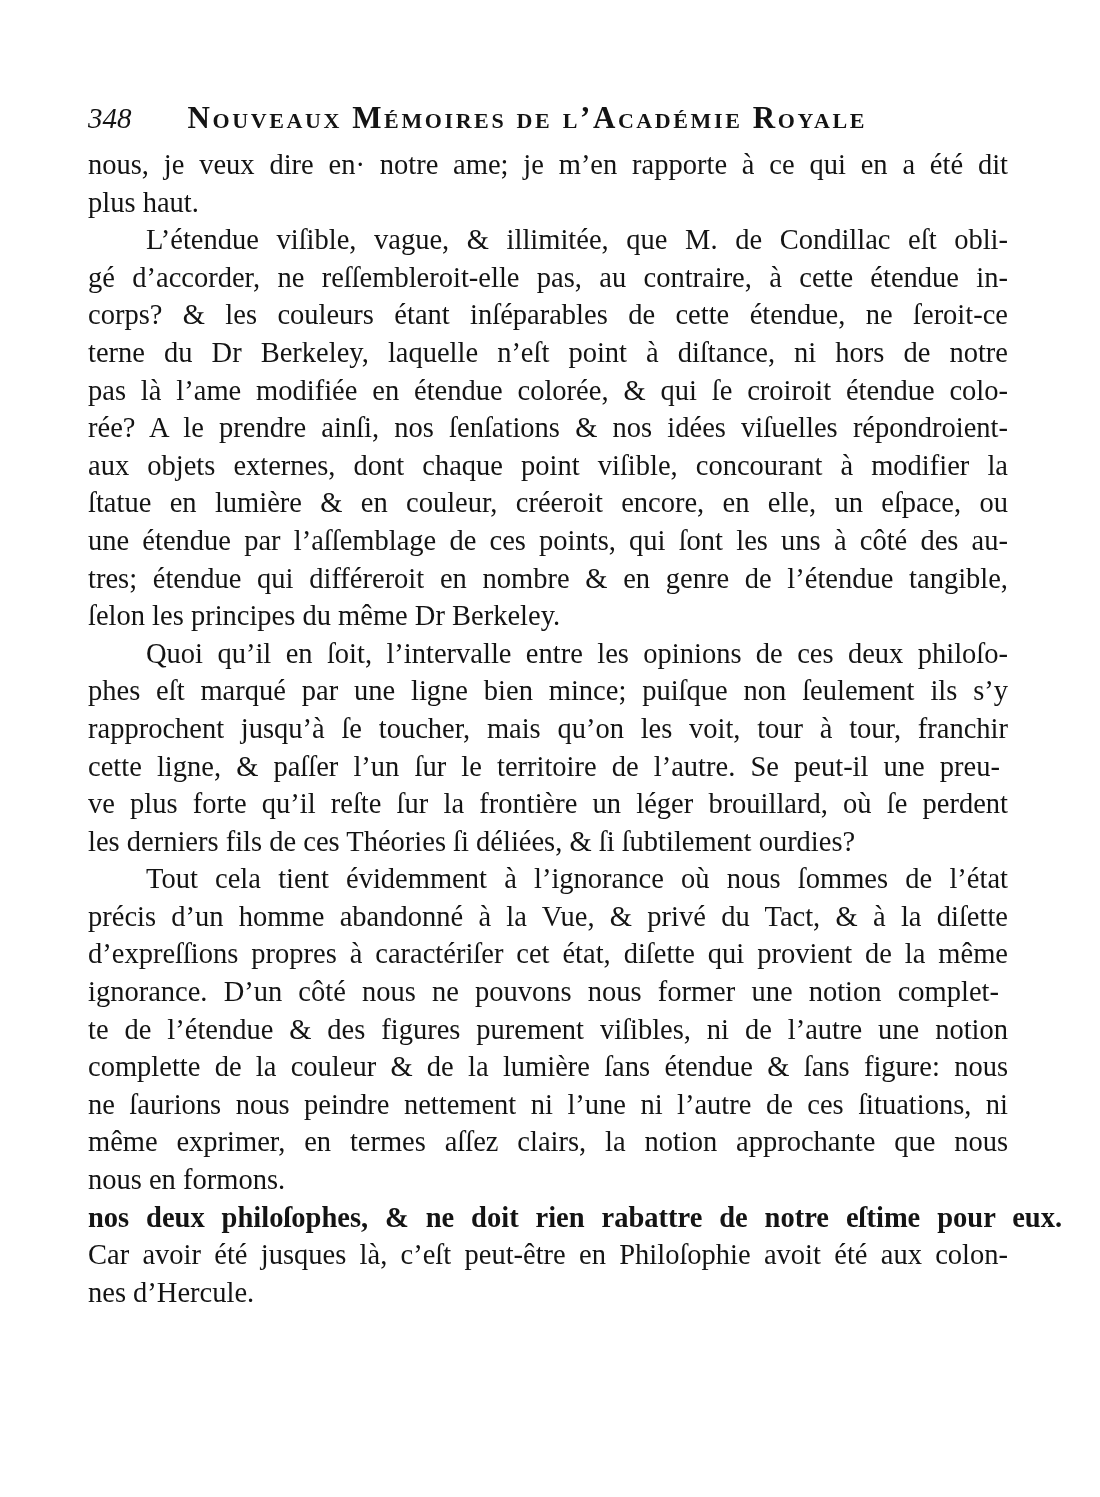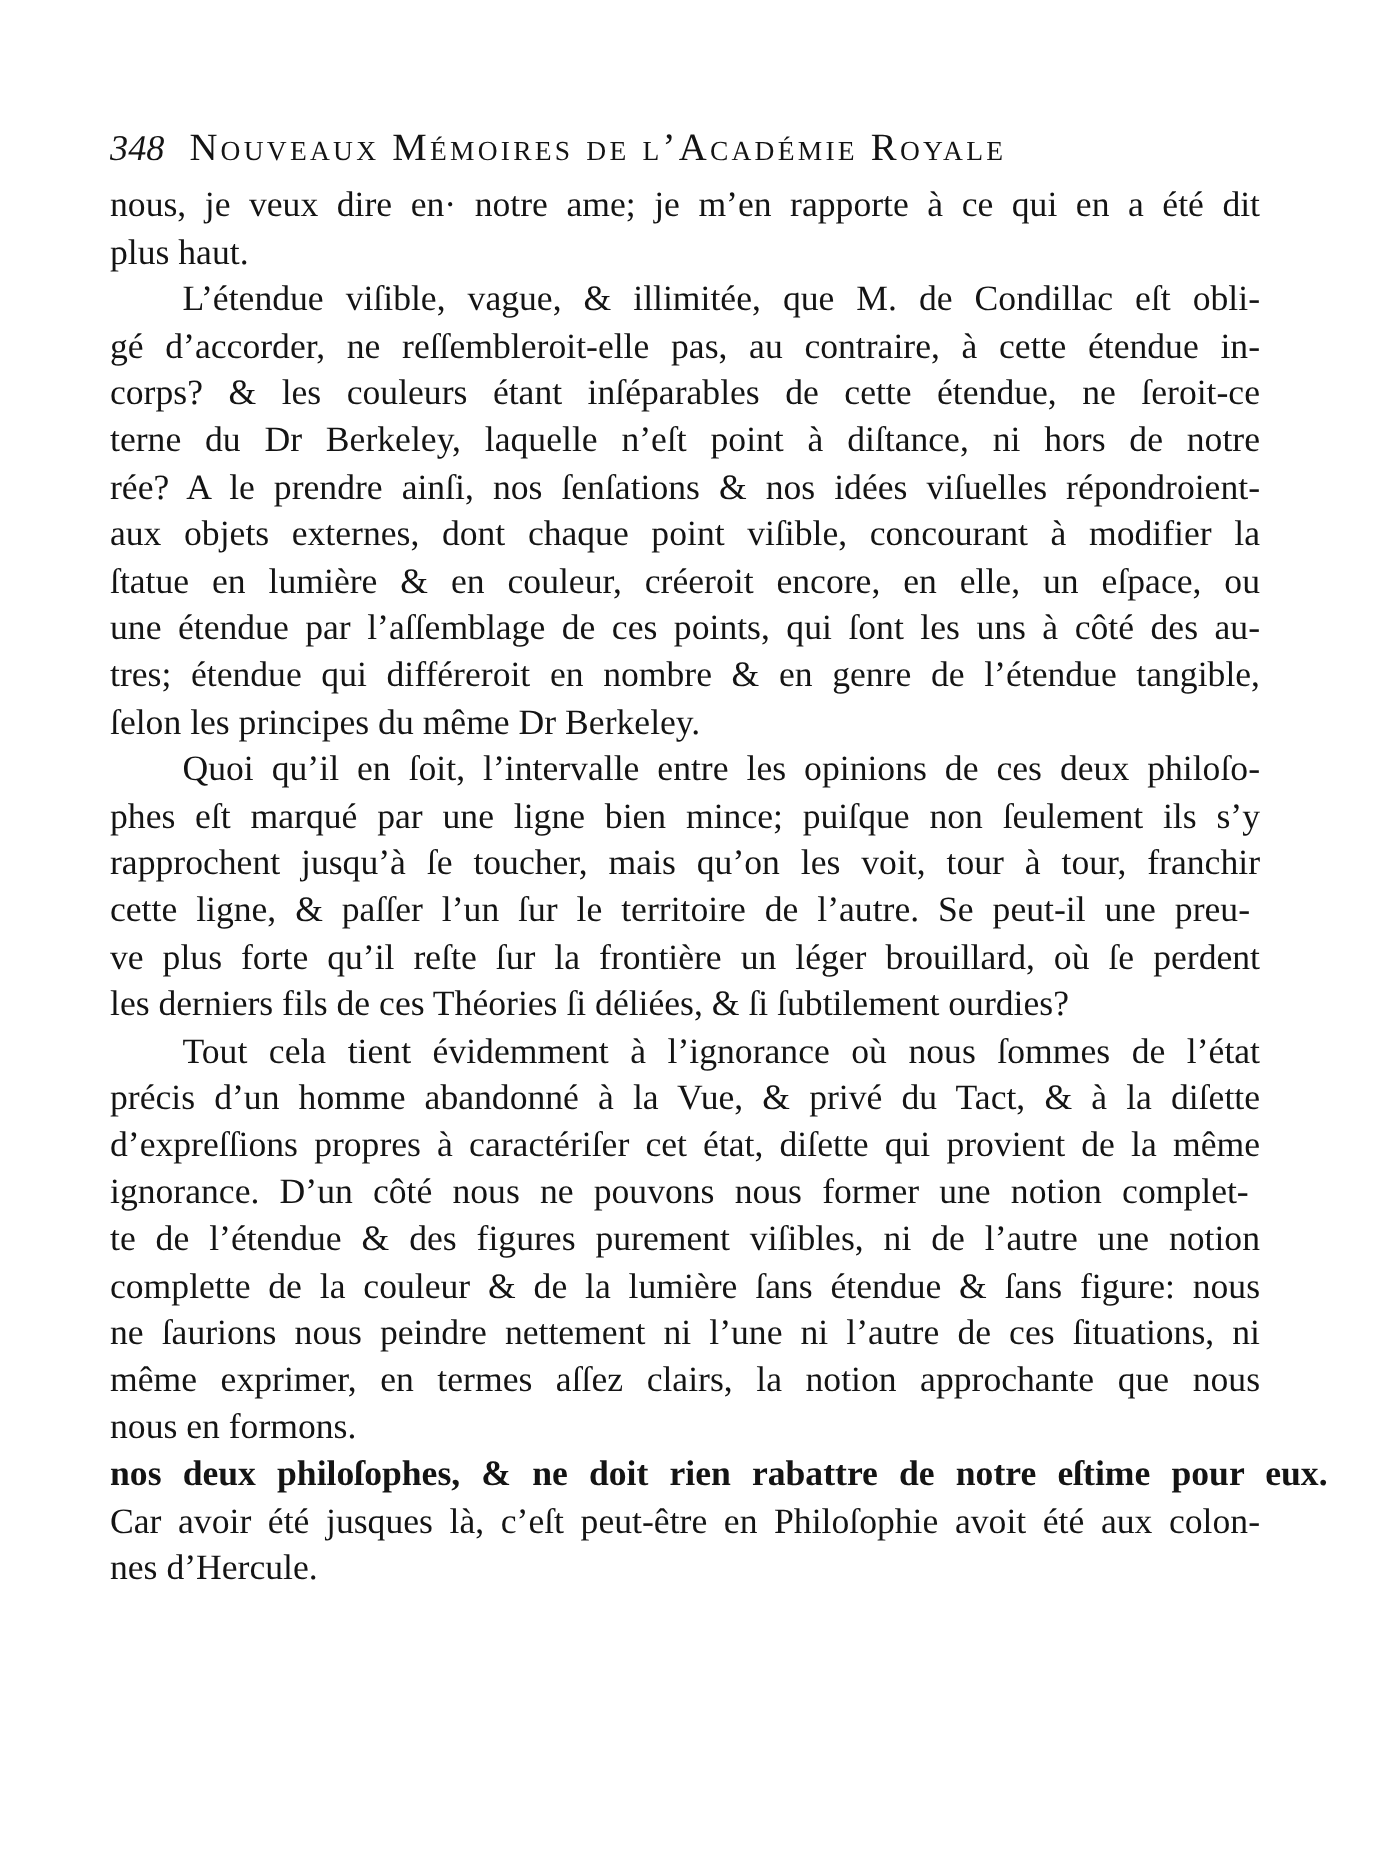--- a/index.html
+++ b/index.html
@@ -21,31 +21,32 @@
       top: 100px;
       width: 920px;
     }
     .header {
       display: flex;
       align-items: baseline;
       height: 46px;
       font-size: 31px;
       letter-spacing: 1.5px;
       margin-bottom: 0px;
+      gap: 36px;
     }
     .header .pagenum {
       font-size: 29px;
       margin-right: 20px;
       letter-spacing: 0;
       font-style: italic;
     }
     .header .running-title {
       font-variant: small-caps;
       letter-spacing: 2.6px;
-      font-weight: normal;
+      font-weight: bold;
     }
     .body-text {
       font-size: 28.5px;
       line-height: 37.6px;
     }
     .line {
       display: block;
       height: 37.6px;
       white-space: nowrap;
       text-align: justify;
@@ -76,20 +77,21 @@
     <div class="para">
       <span class="line" style="white-space: nowrap; text-align: left; text-align-last: left; word-spacing: 7.69531px;">nous, je veux dire en· notre ame; je m’en rapporte à ce qui en a été dit</span>
       <span class="line last">plus haut.</span>
     </div>
 
     <div class="para">
       <span class="line indent" style="white-space: nowrap; text-align: right; text-align-last: left; word-spacing: 10.4812px;">L’étendue viſible, vague, &amp; illimitée, que M. de Condillac eſt obli-</span>
       <span class="line" style="white-space: nowrap; text-align: left; text-align-last: left; word-spacing: 10.2203px;">gé d’accorder, ne reſſembleroit-elle pas, au contraire, à cette étendue in-</span>
       <span class="line" style="white-space: nowrap; text-align: left; text-align-last: left; word-spacing: 13.2656px;">corps? &amp; les couleurs étant inſéparables de cette étendue, ne ſeroit-ce</span>
       <span class="line" style="white-space: nowrap; text-align: left; text-align-last: left; word-spacing: 11.9258px;">terne du Dr Berkeley, laquelle n’eſt point à diſtance, ni hors de notre</span>
+      <span class="line" style="white-space: nowrap; text-align: left; text-align-last: left; word-spacing: 7.75391px;">pas là l’ame modifiée en étendue colorée, &amp; qui ſe croiroit étendue colo-</span>
       <span class="line" style="white-space: nowrap; text-align: left; text-align-last: left; word-spacing: 8.08807px;">rée? A le prendre ainſi, nos ſenſations &amp; nos idées viſuelles répondroient-</span>
       <span class="line" style="white-space: nowrap; text-align: left; text-align-last: left; word-spacing: 10.9578px;">aux objets externes, dont chaque point viſible, concourant à modifier la</span>
       <span class="line" style="white-space: nowrap; text-align: left; text-align-last: left; word-spacing: 11.2161px;">ſtatue en lumière &amp; en couleur, créeroit encore, en elle, un eſpace, ou</span>
       <span class="line" style="white-space: nowrap; text-align: left; text-align-last: left; word-spacing: 6.07589px;">une étendue par l’aſſemblage de ces points, qui ſont les uns à côté des au-</span>
       <span class="line" style="white-space: nowrap; text-align: left; text-align-last: left; word-spacing: 8.5767px;">tres; étendue qui différeroit en nombre &amp; en genre de l’étendue tangible,</span>
       <span class="line last">ſelon les principes du même Dr Berkeley.</span>
     </div>
 
     <div class="para">
       <span class="line indent" style="white-space: nowrap; text-align: left; text-align-last: left; word-spacing: 7.27415px;">Quoi qu’il en ſoit, l’intervalle entre les opinions de ces deux philoſo-</span>

